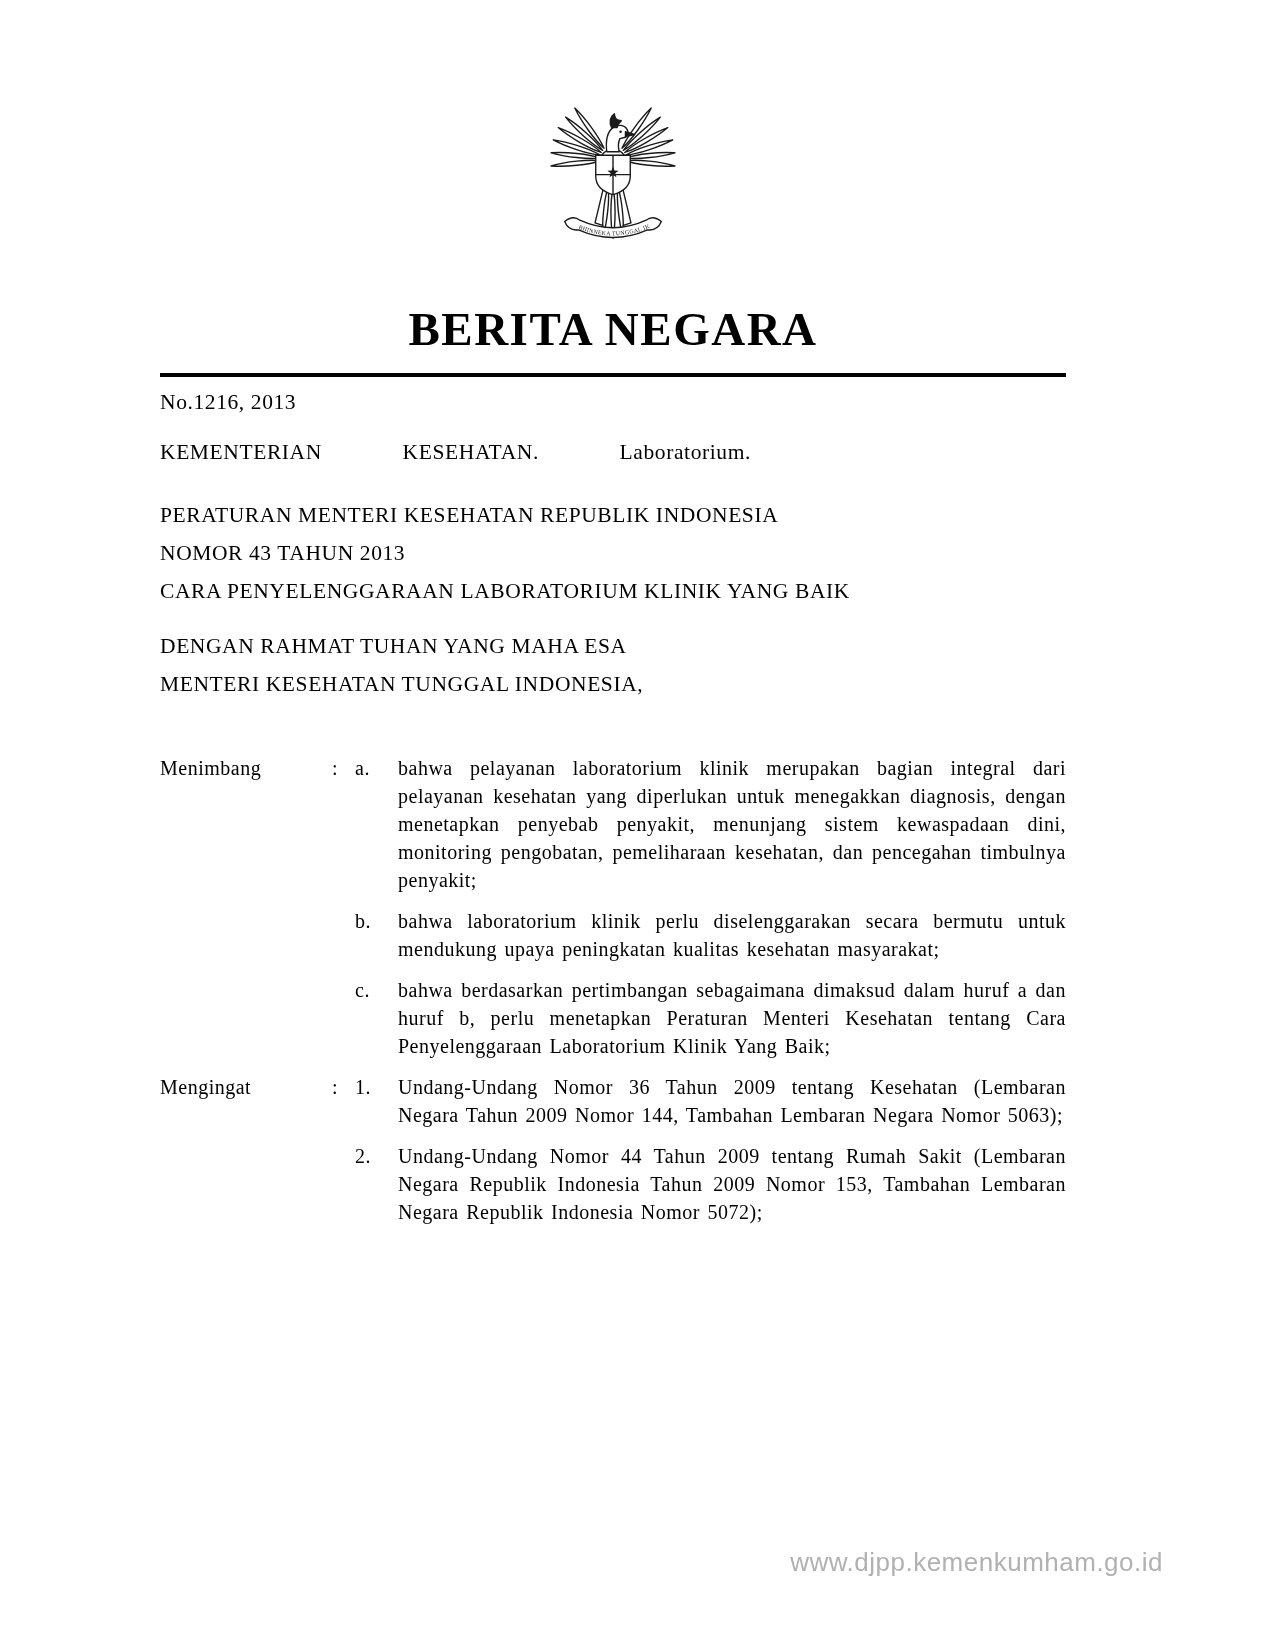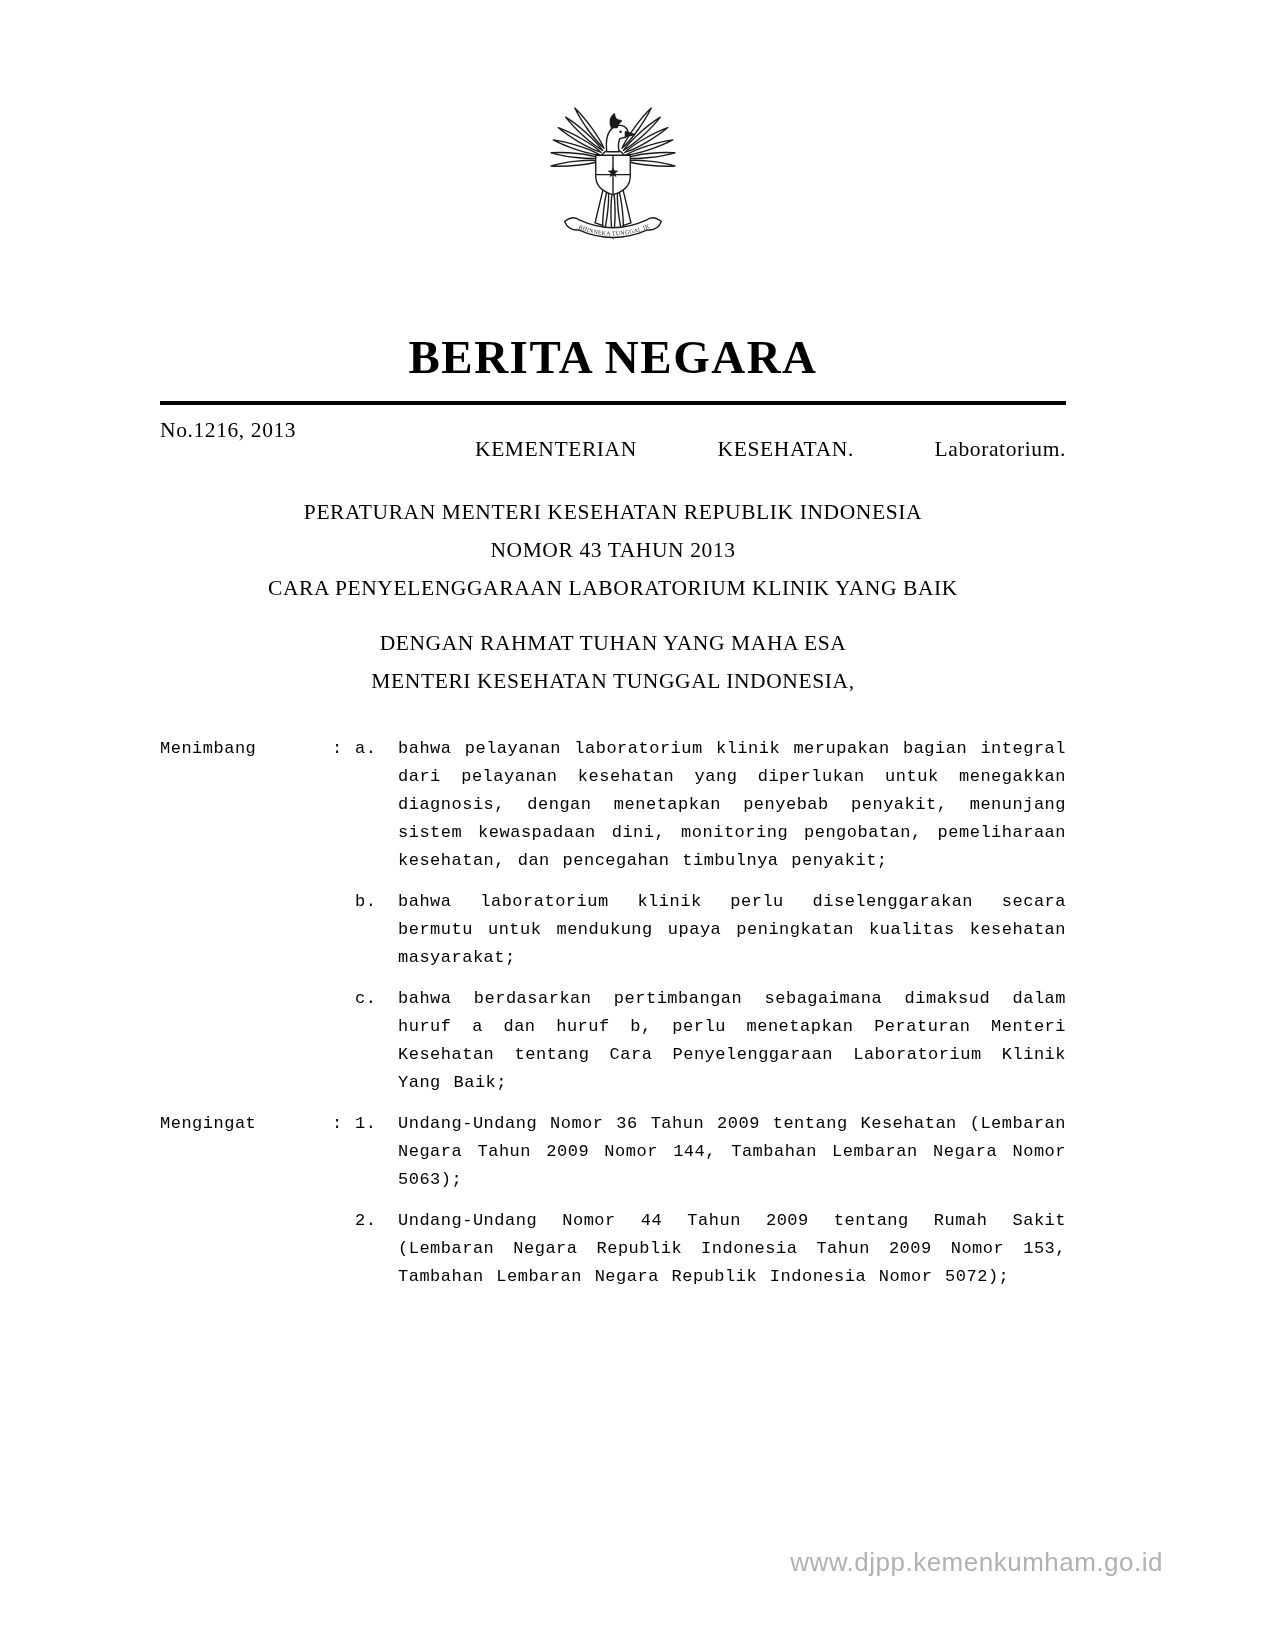--- a/index.html
+++ b/index.html
@@ -9,36 +9,36 @@
     background:#ffffff; color:#000;
     font-family:"Liberation Serif", serif;
     overflow:hidden;
   }
   .content { position:absolute; left:160px; top:0; width:906px; }
 
   .emblem-wrap { text-align:center; padding-top:86px; }
   .emblem-wrap svg { display:inline-block; }
 
   .masthead {
-    margin-top:62px; text-align:center; font-weight:700;
+    margin-top:34px; text-align:center; font-weight:700;
     font-size:47px; line-height:64px; letter-spacing:1.5px;
   }
   .rule { border-top:4px solid #000; margin-top:12px; }
 
-  .gazette-row { display:flex; margin-top:10px; font-size:21.5px; line-height:31px; }
+  .gazette-row { display:flex; margin-top:10px; font-size:21.5px; line-height:31px;flex-direction:column; }
   .issue-number { width:315px; letter-spacing:0.6px; }
   .subject-block { width:591px; letter-spacing:0.6px; }
   .subject-l1 { text-align:justify; text-align-last:justify;margin-top:19px; }
   .subject-l2 { text-align:left; }
 
   .headings { margin-top:34px; font-size:21.5px; letter-spacing:0.6px; }
-  .headings .h { text-align:center; line-height:27px; margin-bottom:11px; }
+  .headings .h { text-align:left; line-height:27px; margin-bottom:11px; }
   .headings .gap-after { margin-bottom:28px; }
 
-  .clauses { margin-top:40px; font-size:17px; letter-spacing:0.5px;font-family:Liberation Mono, monospace; }
+  .clauses { margin-top:56px; font-size:20px; letter-spacing:0.5px; }
   .clause { display:grid; grid-template-columns:172px 23px 43px auto; margin-bottom:13px; }
   .c-label, .c-colon, .c-marker { line-height:28px; }
   .c-text { text-align:justify; line-height:28px; word-spacing:2px; }
 
   .watermark {
     position:absolute; right:112px; bottom:72px;
     font-family:"Liberation Sans", sans-serif;
     font-size:26px; color:#b1b1b1; letter-spacing:0.5px;
   }
 </style>

